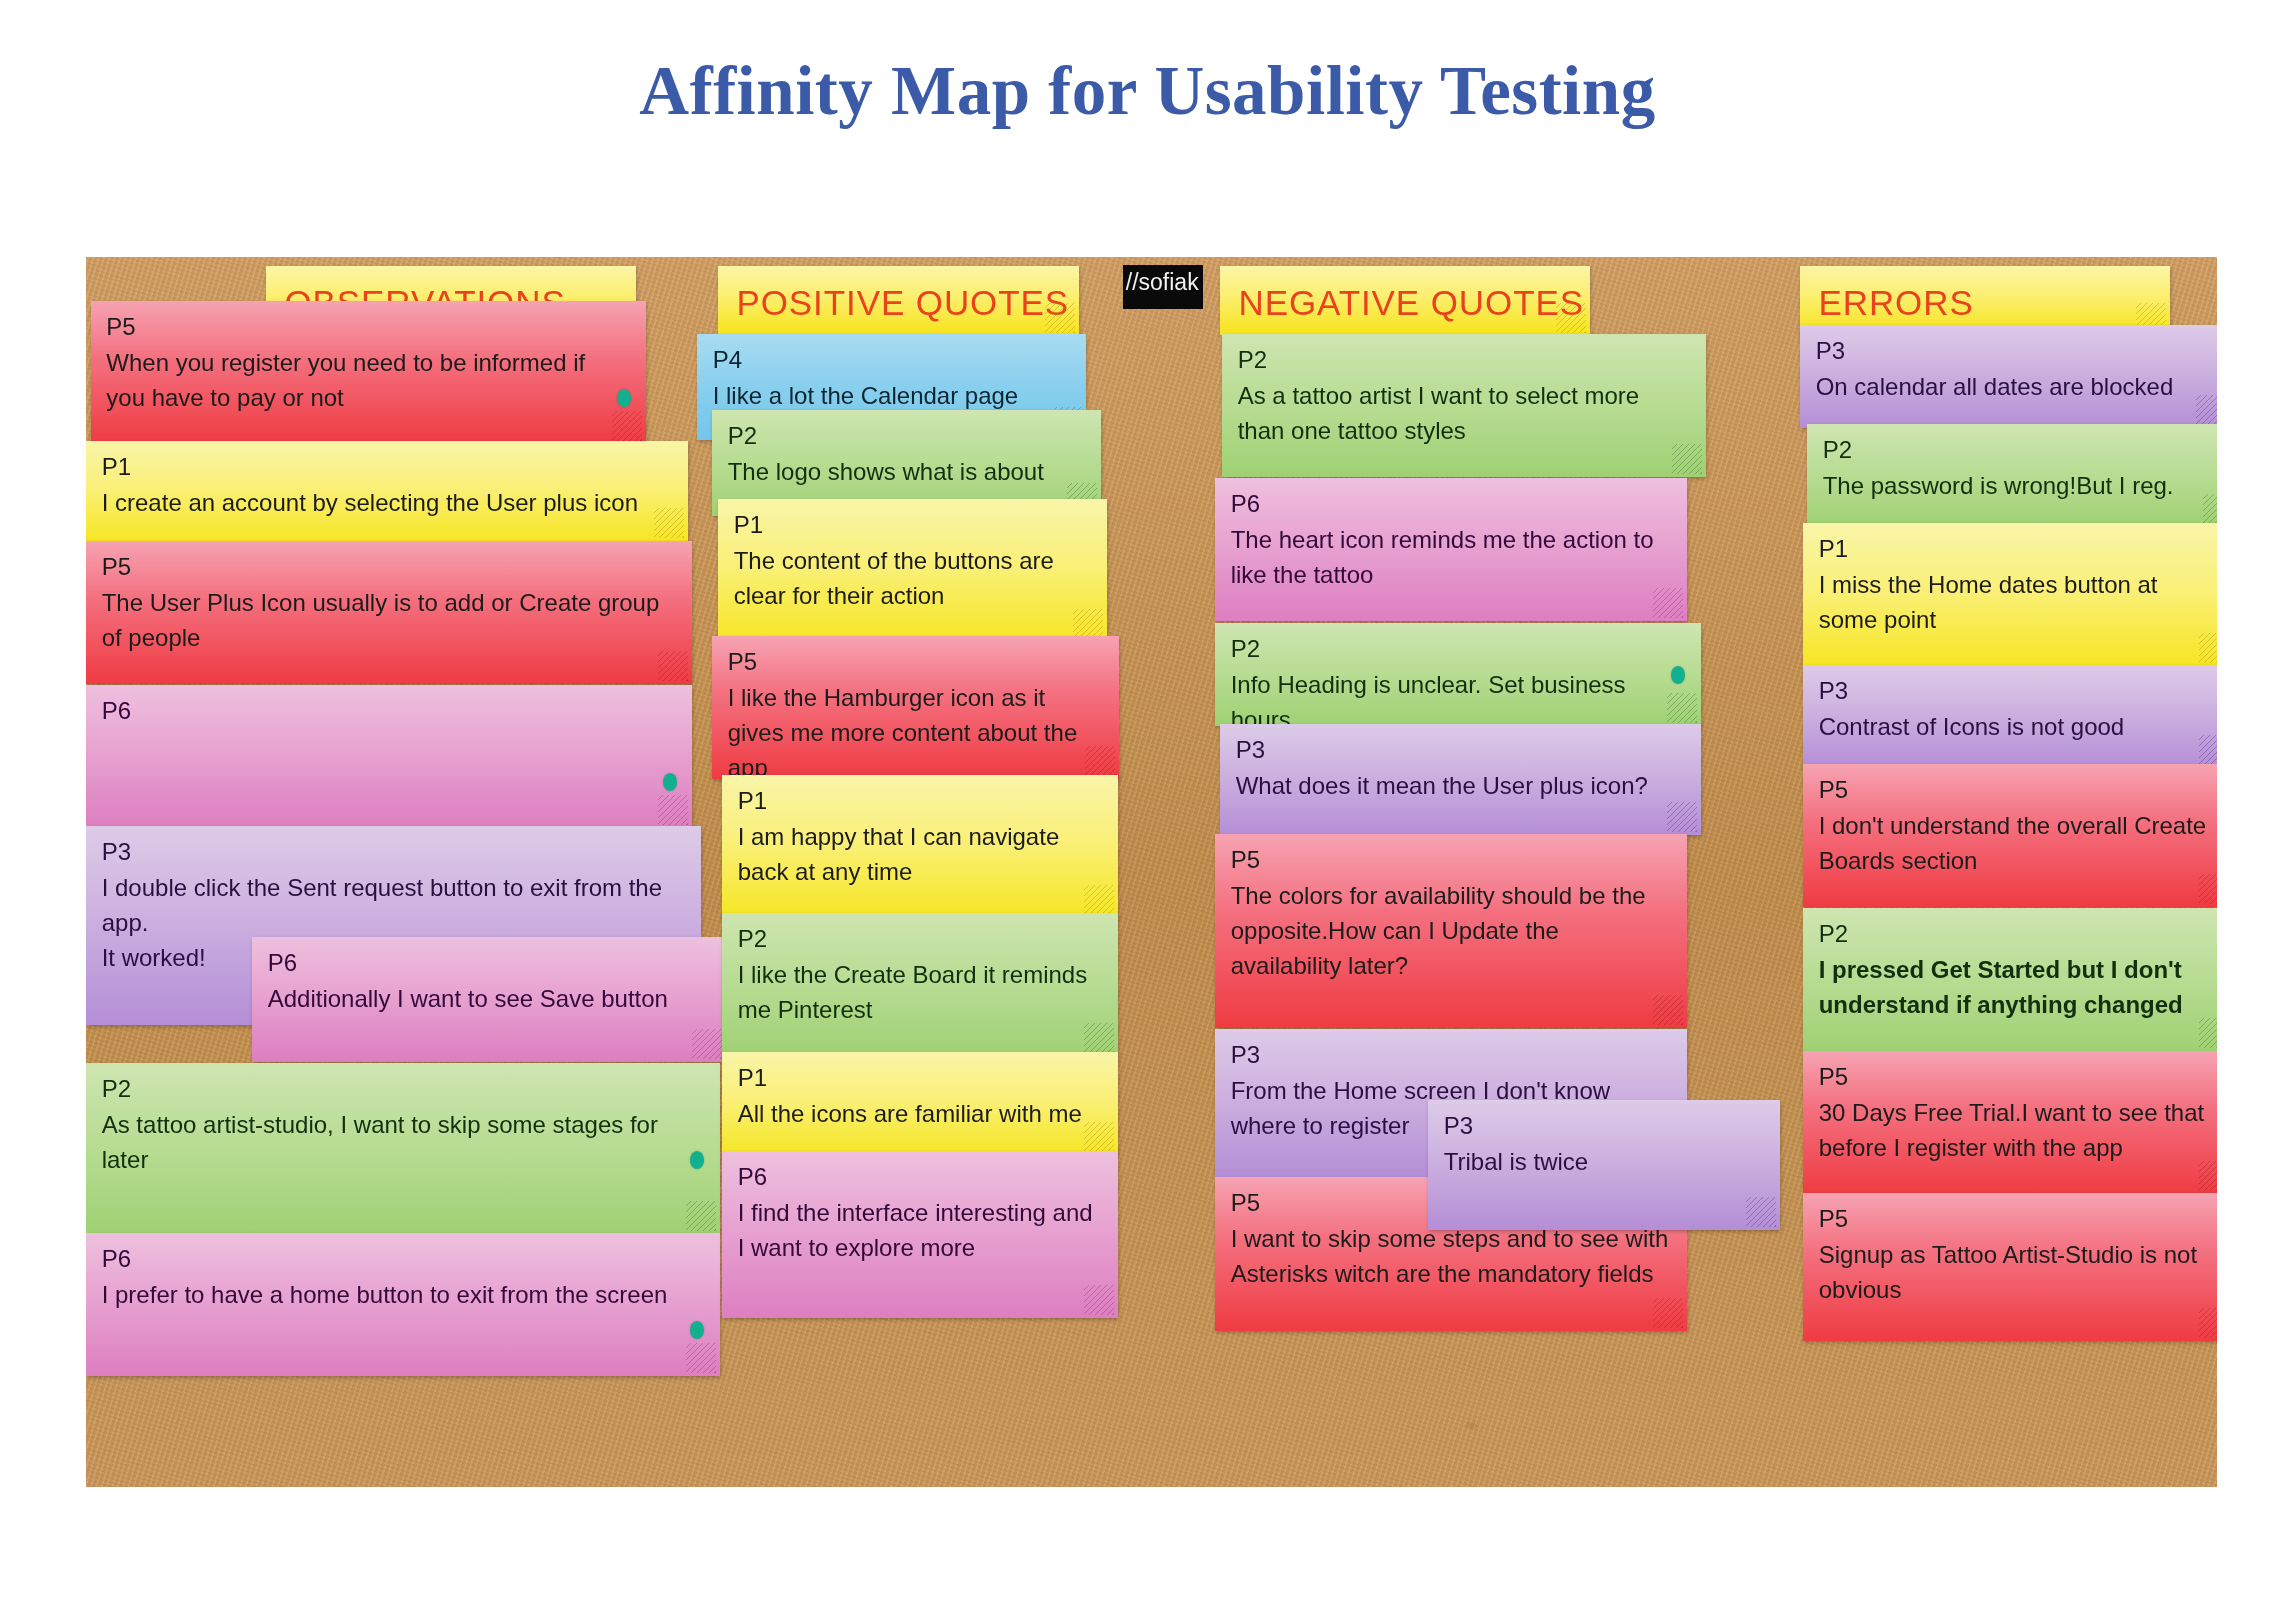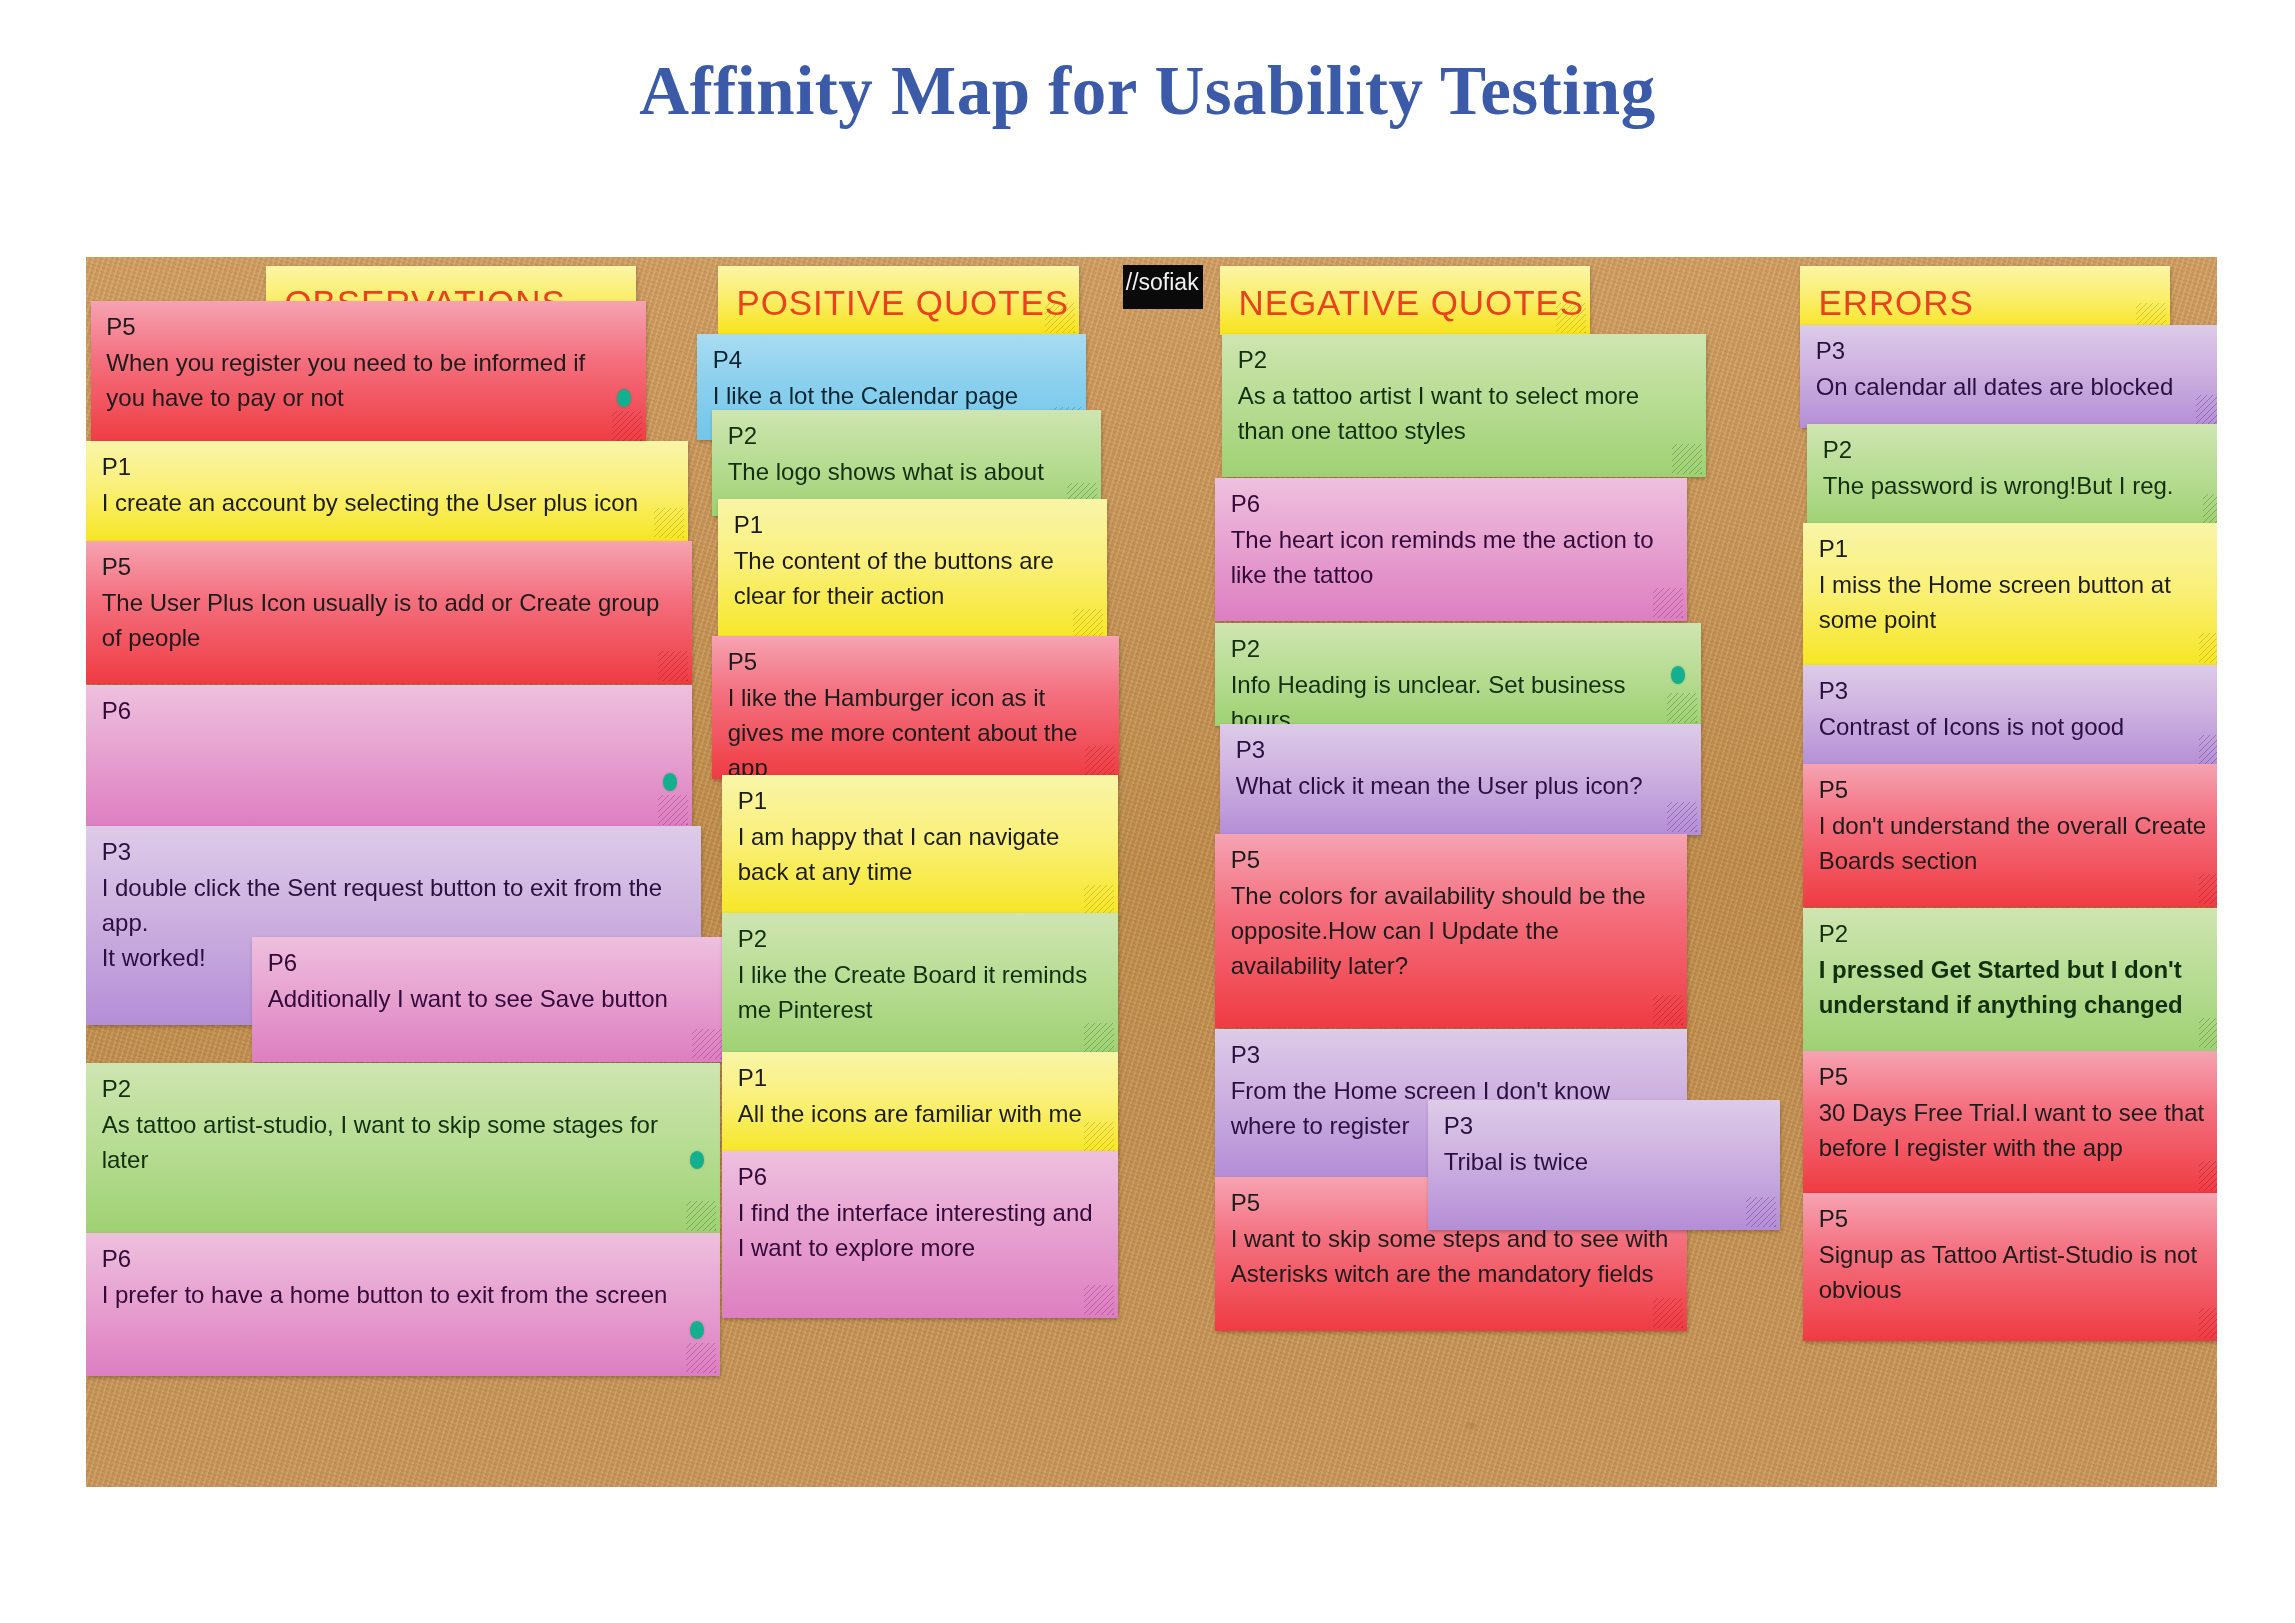--- a/index.html
+++ b/index.html
@@ -241,21 +241,21 @@
       <span class="fold"></span>
     </div>
     <div class="note c-green" style="left: 1129px; top: 366px; width: 486px; height: 103px; z-index: 4;">
       <span class="pid">P2</span>
       <span class="body" style="white-space: pre-line;">Info Heading is unclear. Set business hours</span>
       <span class="dot" style="left: 456px; top: 43px;"></span>
       <span class="fold"></span>
     </div>
     <div class="note c-purple" style="left: 1134px; top: 467px; width: 481px; height: 111px; z-index: 5;">
       <span class="pid">P3</span>
-      <span class="body" style="white-space: pre-line;">What click it mean the User plus icon?</span>
+      <span class="body" style="white-space: pre-line;">What does it mean the User plus icon?</span>
       <span class="fold"></span>
     </div>
     <div class="note c-red" style="left: 1129px; top: 577px; width: 472px; height: 194px; z-index: 6;">
       <span class="pid">P5</span>
       <span class="body" style="white-space: pre-line;">The colors for availability should be the opposite.How can I Update the availability later?</span>
       <span class="fold"></span>
     </div>
     <div class="note c-purple" style="left: 1129px; top: 772px; width: 472px; height: 148px; z-index: 7;">
       <span class="pid">P3</span>
       <span class="body" style="white-space: pre-line;">From the Home screen I don't know where to register</span>
@@ -276,21 +276,21 @@
       <span class="body" style="white-space: pre-line;">On calendar all dates are blocked</span>
       <span class="fold"></span>
     </div>
     <div class="note c-green" style="left: 1721px; top: 167px; width: 430px; height: 103px; z-index: 3;">
       <span class="pid">P2</span>
       <span class="body" style="white-space: pre-line;">The password is wrong!But I reg.</span>
       <span class="fold"></span>
     </div>
     <div class="note c-yellow" style="left: 1717px; top: 266px; width: 430px; height: 143px; z-index: 4;">
       <span class="pid">P1</span>
-      <span class="body" style="white-space: pre-line;">I miss the Home screen button at some point</span>
+      <span class="body" style="white-space: pre-line;">I miss the Home dates button at some point</span>
       <span class="fold"></span>
     </div>
     <div class="note c-purple" style="left: 1717px; top: 408px; width: 430px; height: 103px; z-index: 5;">
       <span class="pid">P3</span>
       <span class="body" style="white-space: pre-line;">Contrast of Icons is not good</span>
       <span class="fold"></span>
     </div>
     <div class="note c-red" style="left: 1717px; top: 507px; width: 430px; height: 143px; z-index: 6;">
       <span class="pid">P5</span>
       <span class="body" style="white-space: pre-line;">I don't understand the overall Create Boards section</span>

